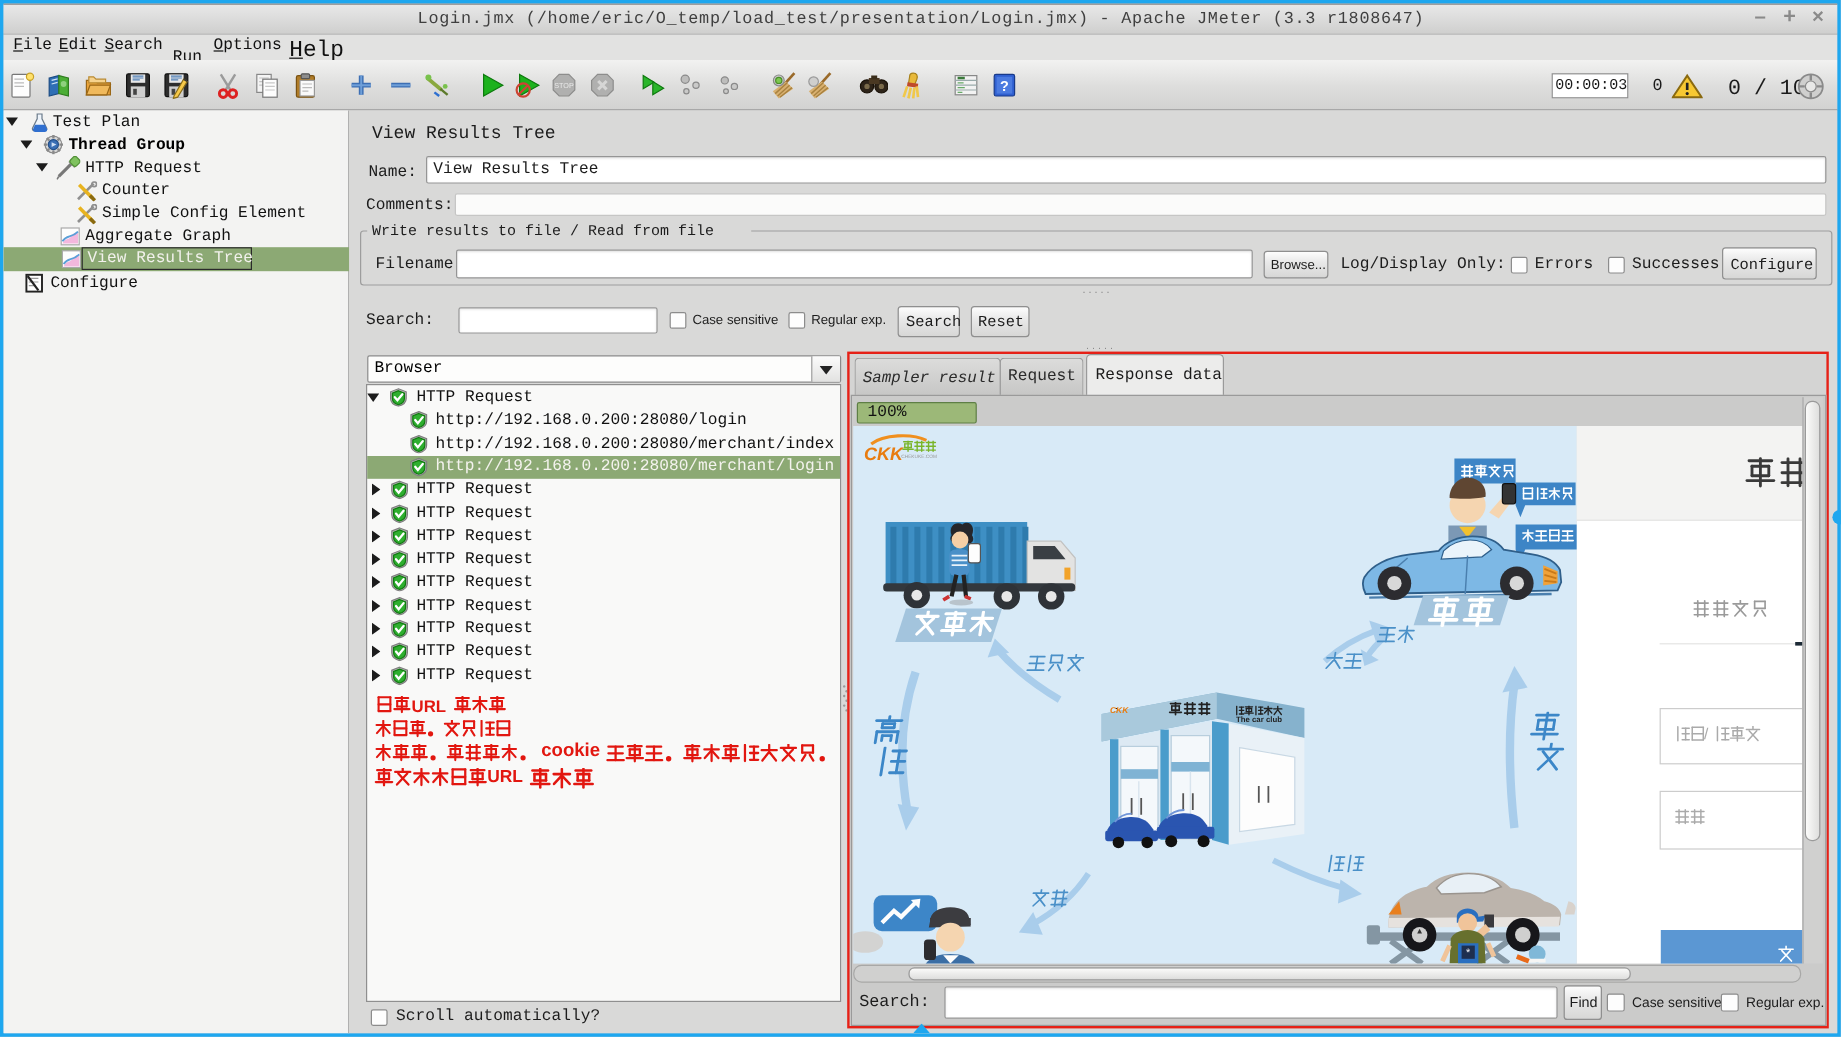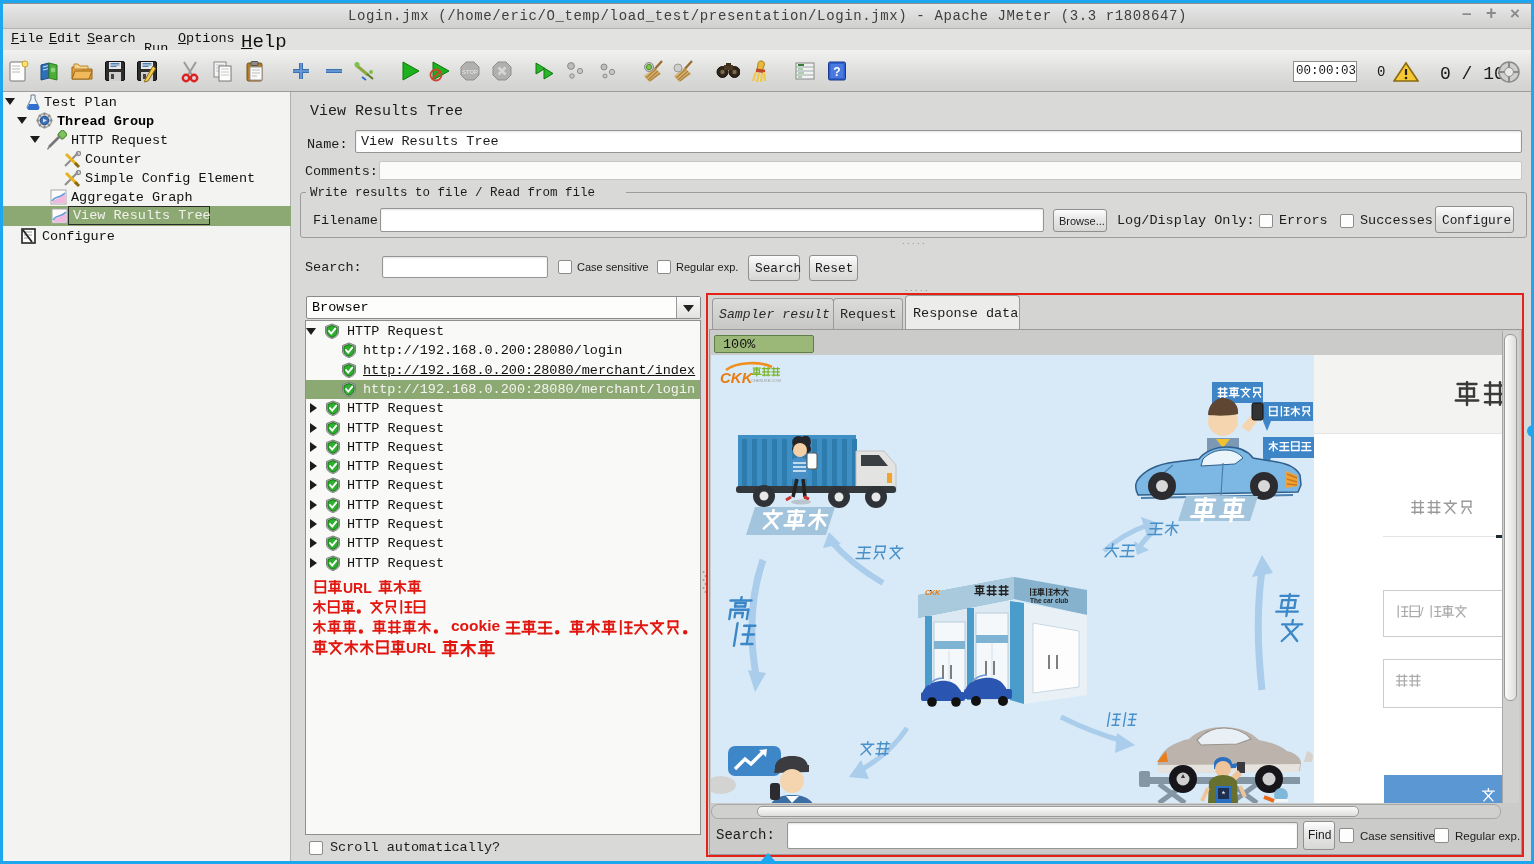--- a/index.html
+++ b/index.html
@@ -295,21 +295,21 @@
     <path d="M8 1 L14.5 3.5 V9 C14.5 12.5 11.5 14.6 8 15.5 C4.5 14.6 1.5 12.5 1.5 9 V3.5 Z" fill="#b9b9b8" stroke="#7f7f7f"></path>
     <path d="M8 2.6 L13 4.6 V9 C13 11.7 10.7 13.4 8 14.2 C5.3 13.4 3 11.7 3 9 V4.6 Z" fill="#2faf2f" stroke="#117a11"></path>
     <path d="M5 8 l2.2 2.6 L11.3 5.6" stroke="#fff" stroke-width="1.9" fill="none" stroke-linecap="round"></path>
   </svg>
 <div class="ab mono" style="left:363px;top:343.3px;font-size:13.5px;color:#111;white-space:pre;">http://192.168.0.200:28080/login</div>
 <svg class="ab" style="left:341px;top:361.6px;" width="16" height="16" viewBox="0 0 16 16">
     <path d="M8 1 L14.5 3.5 V9 C14.5 12.5 11.5 14.6 8 15.5 C4.5 14.6 1.5 12.5 1.5 9 V3.5 Z" fill="#b9b9b8" stroke="#7f7f7f"></path>
     <path d="M8 2.6 L13 4.6 V9 C13 11.7 10.7 13.4 8 14.2 C5.3 13.4 3 11.7 3 9 V4.6 Z" fill="#2faf2f" stroke="#117a11"></path>
     <path d="M5 8 l2.2 2.6 L11.3 5.6" stroke="#fff" stroke-width="1.9" fill="none" stroke-linecap="round"></path>
   </svg>
-<div class="ab mono" style="left:363px;top:362.6px;font-size:13.5px;color:#111;white-space:pre;text-decoration:underline;">http://192.168.0.200:28080/merchant/index</div>
+<div class="ab mono" style="left:363px;top:362.6px;font-size:13.5px;color:#111;white-space:pre;">http://192.168.0.200:28080/merchant/index</div>
 <div class="ab" style="left:306px;top:379.90000000000003px;width:394px;height:19px;background:#8ca974;"></div>
 <svg class="ab" style="left:341px;top:380.90000000000003px;" width="16" height="16" viewBox="0 0 16 16">
     <path d="M8 1 L14.5 3.5 V9 C14.5 12.5 11.5 14.6 8 15.5 C4.5 14.6 1.5 12.5 1.5 9 V3.5 Z" fill="#b9b9b8" stroke="#7f7f7f"></path>
     <path d="M8 2.6 L13 4.6 V9 C13 11.7 10.7 13.4 8 14.2 C5.3 13.4 3 11.7 3 9 V4.6 Z" fill="#2faf2f" stroke="#117a11"></path>
     <path d="M5 8 l2.2 2.6 L11.3 5.6" stroke="#fff" stroke-width="1.9" fill="none" stroke-linecap="round"></path>
   </svg>
 <div class="ab mono" style="left:363px;top:381.90000000000003px;font-size:13.5px;color:#f4f3ee;white-space:pre;">http://192.168.0.200:28080/merchant/login</div>
 <svg class="ab" style="left:309px;top:403.20000000000005px;" width="8" height="10" viewBox="0 0 8 10">
     <path d="M1 0 L8 5 L1 10 Z" fill="#1c1c1c"></path>
   </svg>

